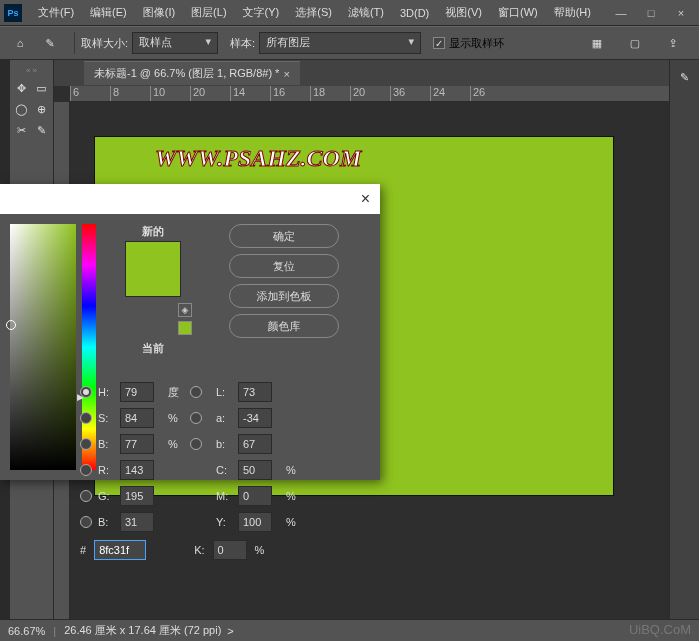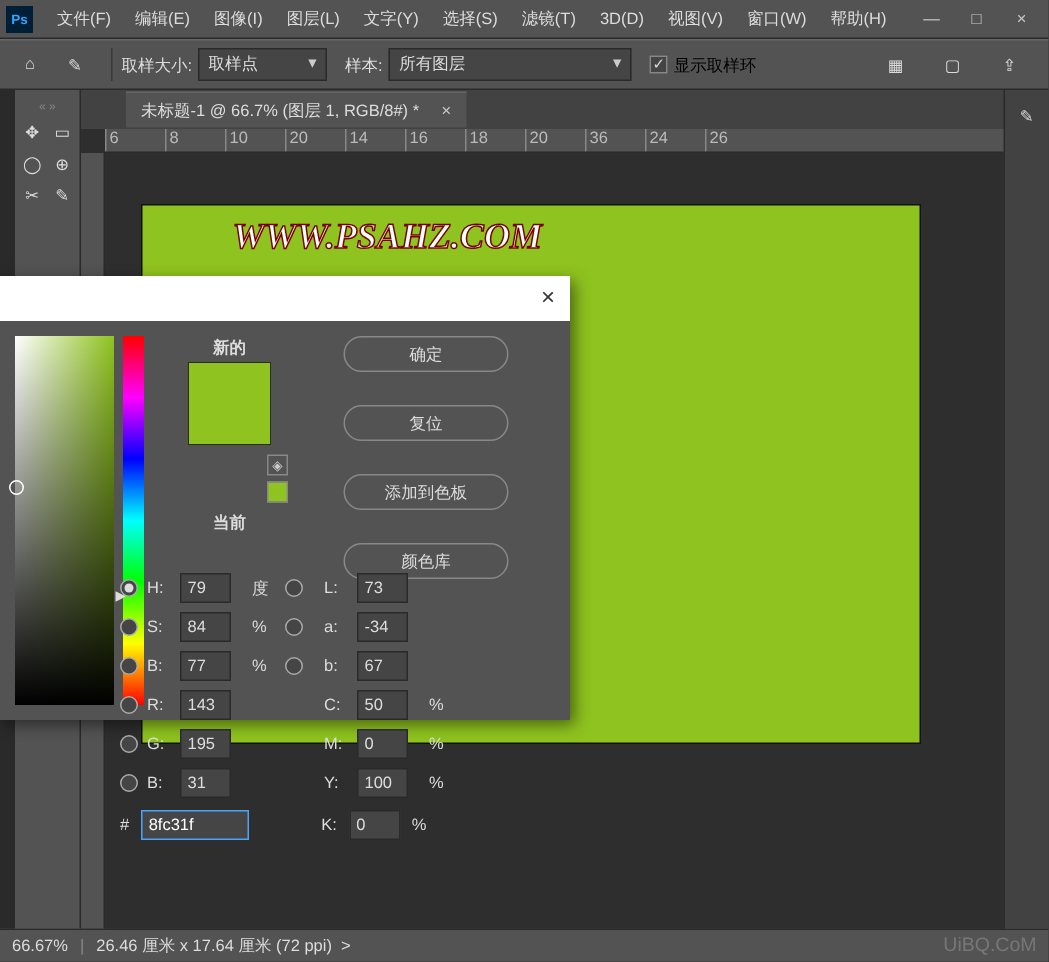--- a/index.html
+++ b/index.html
@@ -17,21 +17,21 @@
 .opt-select::after{content:"▾";position:absolute;right:6px;color:#ccc;}
 .checkbox{width:12px;height:12px;display:inline-flex;align-items:center;justify-content:center;background:#454545;border:1px solid #888;margin-right:4px;color:#ddd;font-size:10px;}
 .layout{display:flex;height:calc(100% - 60px - 22px);}
 .left-gutter{width:10px;background:#2a2a2a;}
 .toolbox{width:44px;background:#535353;border-right:1px solid #2a2a2a;display:flex;flex-direction:column;align-items:center;padding-top:6px;}
 .tool-pair{display:flex;gap:2px;margin-bottom:3px;}
 .tool{width:18px;height:18px;display:flex;align-items:center;justify-content:center;color:#ddd;}
 .expand-dots{color:#888;font-size:8px;margin-bottom:4px;}
 .doc-area{flex:1;background:#2e2e2e;display:flex;flex-direction:column;}
 .doc-tabs{height:26px;background:#424242;display:flex;align-items:center;padding-left:30px;}
-.doc-tab{background:#535353;color:#ddd;padding:4px 10px;display:flex;align-items:center;gap:15px;border-top:1px solid #666;}
+.doc-tab{background:#535353;color:#ddd;padding:4px 10px;display:flex;align-items:center;gap:4px;border-top:1px solid #666;}
 .tab-close{color:#ccc;}
 .canvas-wrap{flex:1;position:relative;background:#2e2e2e;}
 .ruler-h{position:absolute;top:0;left:16px;right:0;height:16px;background:#535353;border-bottom:1px solid #2a2a2a;display:flex;color:#bbb;font-size:9px;overflow:hidden;}
 .ruler-h span{width:40px;text-align:left;padding-left:2px;border-left:1px solid #888;}
 .ruler-v{position:absolute;top:16px;left:0;width:16px;bottom:0;background:#535353;border-right:1px solid #2a2a2a;}
 .canvas{position:absolute;left:40px;top:50px;width:520px;height:360px;background:#8fc31f;border:1px solid #111;}
 .watermark{position:absolute;top:8px;left:60px;color:#fff;font-size:24px;font-weight:bold;font-style:italic;font-family:Georgia,serif;-webkit-text-stroke:1px #7a0000;}
 .right-panel{width:30px;background:#424242;border-left:1px solid #2a2a2a;}
 .right-tool{width:26px;height:26px;margin:4px auto;display:flex;align-items:center;justify-content:center;color:#ddd;}
 .statusbar{height:22px;background:#535353;border-top:1px solid #2a2a2a;display:flex;align-items:center;padding:0 8px;color:#ddd;}
@@ -44,29 +44,29 @@
 .picker-body{display:flex;padding:10px;}
 .sv-panel{width:66px;height:246px;position:relative;background:linear-gradient(to bottom,transparent,#000),linear-gradient(to right,#fff,#8fc31f);margin-right:6px;}
 .sv-cursor{position:absolute;width:10px;height:10px;border:1px solid #fff;border-radius:50%;left:-4px;top:96px;}
 .hue-bar{width:14px;height:246px;background:linear-gradient(to bottom,#f00,#f0f,#00f,#0ff,#0f0,#ff0,#f00);position:relative;margin-right:12px;}
 .hue-ptr{position:absolute;left:-5px;top:168px;color:#ddd;font-size:9px;}
 .picker-mid{width:90px;display:flex;flex-direction:column;align-items:center;}
 .swatch-label{color:#ddd;margin-bottom:2px;font-weight:bold;}
 .swatch{width:56px;height:56px;background:#8fc31f;border:1px solid #2a2a2a;}
 .swatch-icons{display:flex;flex-direction:column;gap:4px;margin:6px 0;align-self:flex-end;margin-right:6px;}
 .swatch-icons div{width:14px;height:14px;border:1px solid #888;display:flex;align-items:center;justify-content:center;color:#ccc;font-size:9px;}
-.picker-right{flex:1;display:flex;flex-direction:column;gap:22px;align-items:center;padding:0 4px;}
+.picker-right{flex:1;display:flex;flex-direction:column;gap:6px;align-items:center;padding:0 4px;}
 .pk-btn{width:110px;height:24px;border:1px solid #888;border-radius:12px;background:#535353;color:#ddd;display:flex;align-items:center;justify-content:center;}
 .pk-values{position:absolute;left:80px;top:198px;right:10px;padding-bottom:10px;}
 .val-grid{display:grid;grid-template-columns:14px 18px 44px 18px 22px 18px 44px 18px;gap:6px 4px;align-items:center;color:#ddd;}
 .radio{width:12px;height:12px;border:1px solid #aaa;border-radius:50%;background:#454545;display:flex;align-items:center;justify-content:center;}
 .radio.on::after{content:"";width:6px;height:6px;background:#ddd;border-radius:50%;}
 .num-input{background:#454545;border:1px solid #2a2a2a;color:#ddd;width:34px;height:20px;padding:0 4px;text-align:left;}
 .hex-row{display:flex;align-items:center;gap:8px;margin-top:8px;color:#ddd;}
-.hex-input{background:#454545;border:1px solid #4aa3ff;color:#fff;width:72px;height:20px;padding:0 4px;}
+.hex-input{background:#454545;border:1px solid #4aa3ff;color:#fff;width:52px;height:20px;padding:0 4px;}
 </style>
 </head>
 <body>
 
 <div class="menubar">
   <div class="ps-logo">Ps</div>
   <div class="menu-item">文件(F)</div>
   <div class="menu-item">编辑(E)</div>
   <div class="menu-item">图像(I)</div>
   <div class="menu-item">图层(L)</div>

